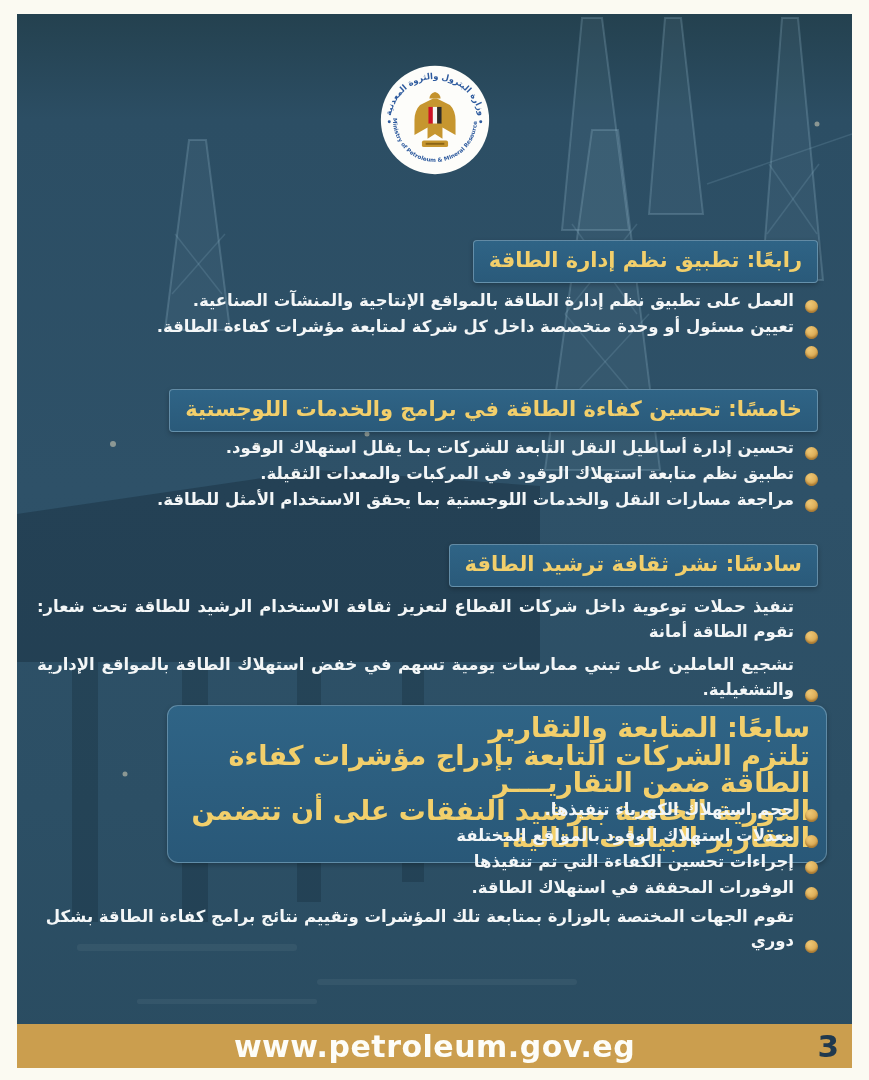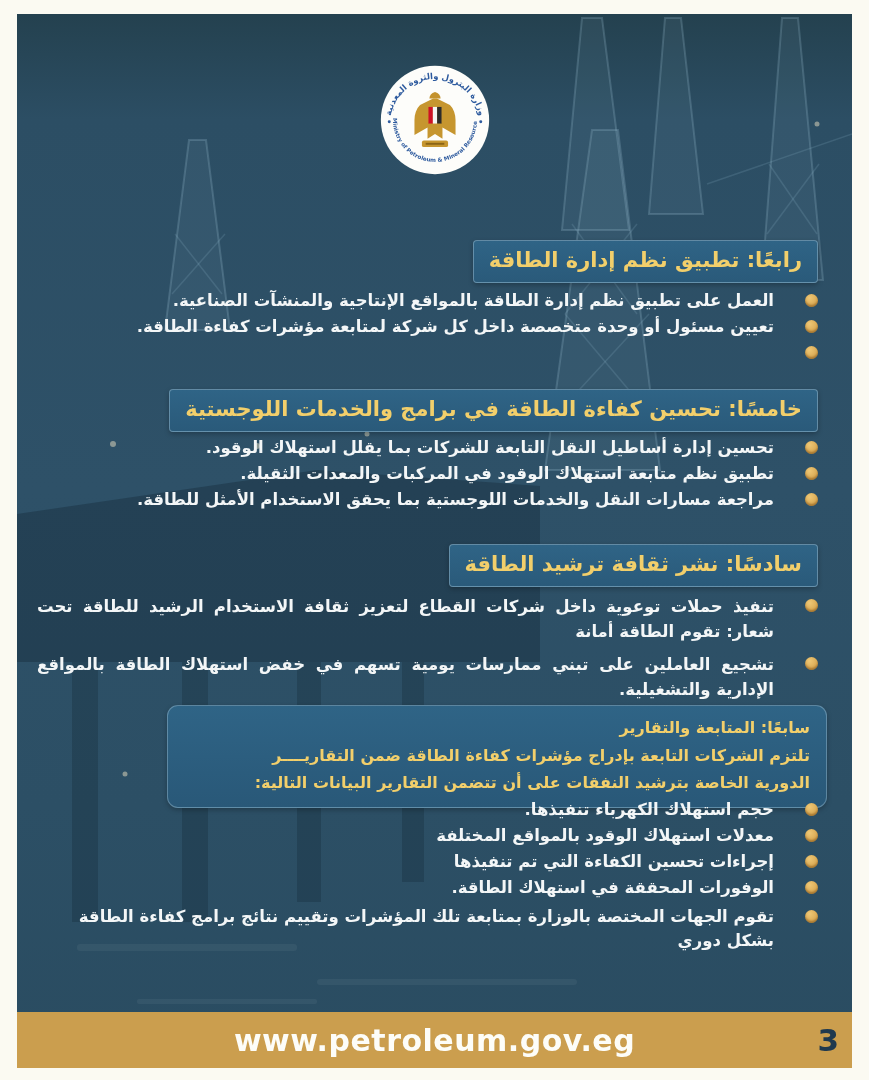--- a/index.html
+++ b/index.html
@@ -25,41 +25,41 @@
     border-radius:4px;
     padding:6px 15px 9px 15px;
     color:#f2cf6b;font-weight:bold;font-size:21px;line-height:26px;
     box-shadow:0 2px 5px rgba(0,0,0,0.25);
     white-space:nowrap;
   }
   .bullets{
     position:absolute;margin:0;padding:0;list-style:none;direction:rtl;
     color:#f3f6f7;font-size:16.5px;font-weight:bold;line-height:24px;
   }
-  .bullets li{display:flex;align-items:flex-start;margin-bottom:2px;gap:20px;}
+  .bullets li{display:flex;align-items:flex-end;margin-bottom:2px;}
   .bullets.loose li{margin-bottom:8px;}
   .dot{
     flex:0 0 13px;width:13px;height:13px;border-radius:50%;
     background:radial-gradient(circle at 35% 30%,#eec775,#cf9a42);
     box-shadow:inset 0 -2px 2px rgba(110,65,10,0.45);
     margin-top:5px;margin-left:11px;
   }
   .txt{display:block;}
   .bullets.justify .txt{flex:1;text-align:justify;}
   .sec7-box{
     position:absolute;direction:rtl;text-align:right;
     background:linear-gradient(180deg,#2f6486 0%,#295878 100%);
     border:1px solid rgba(190,218,233,0.35);
     border-radius:11px;
     padding:8px 16px 10px 16px;
-    color:#f2cf6b;font-weight:bold;font-size:16px;line-height:27.5px;
+    color:#f2cf6b;font-weight:bold;font-size:27px;line-height:27.5px;
     box-shadow:0 2px 5px rgba(0,0,0,0.25);
   }
   .footer{
-    position:absolute;left:0;right:0;bottom:0;height:56px;
+    position:absolute;left:0;right:0;bottom:0;height:44px;
     background:#cb9e4e;
     display:flex;align-items:center;justify-content:center;
   }
   .url{
     color:#fdfdf8;font-size:30px;font-weight:bold;letter-spacing:0.5px;
     font-family:"DejaVu Sans","Liberation Sans",sans-serif;
   }
   .pagenum{
     position:absolute;right:13px;top:50%;transform:translateY(-50%);
     color:#20394e;font-size:31px;font-weight:bold;

